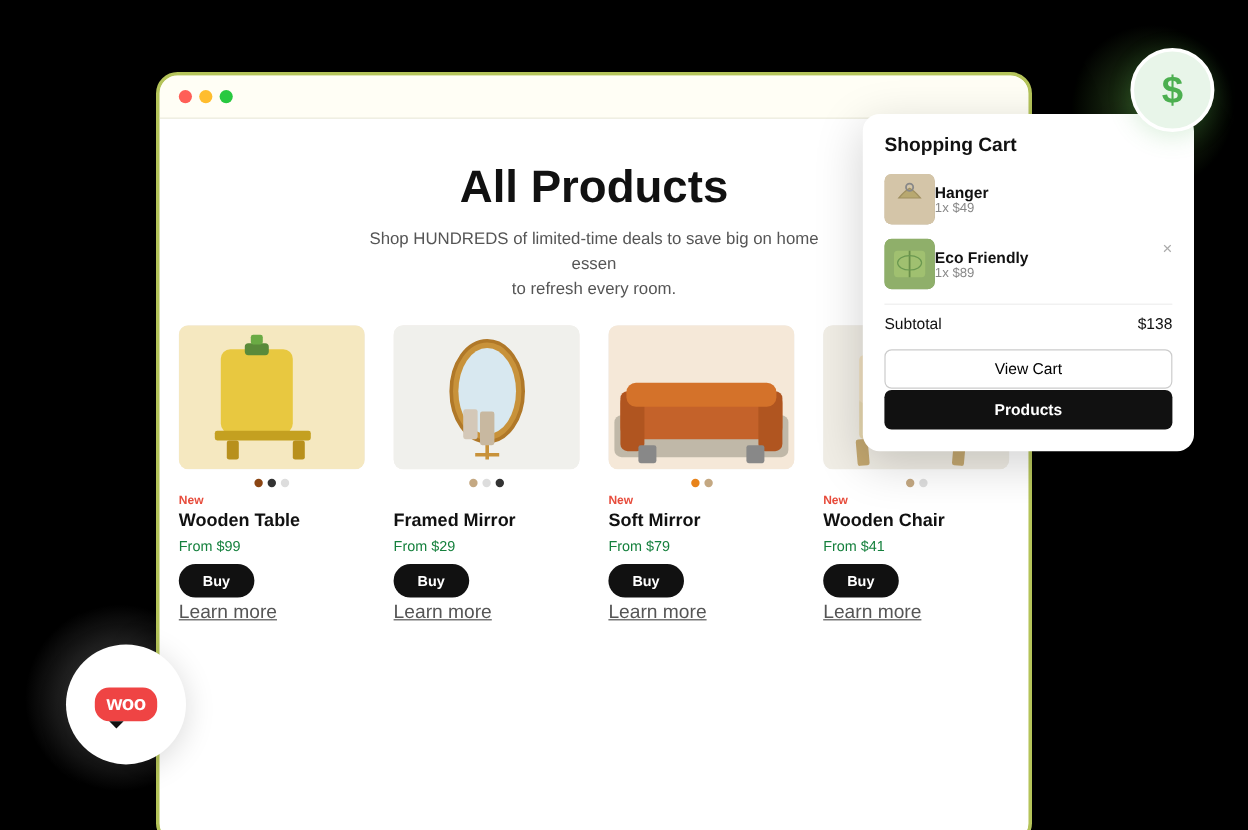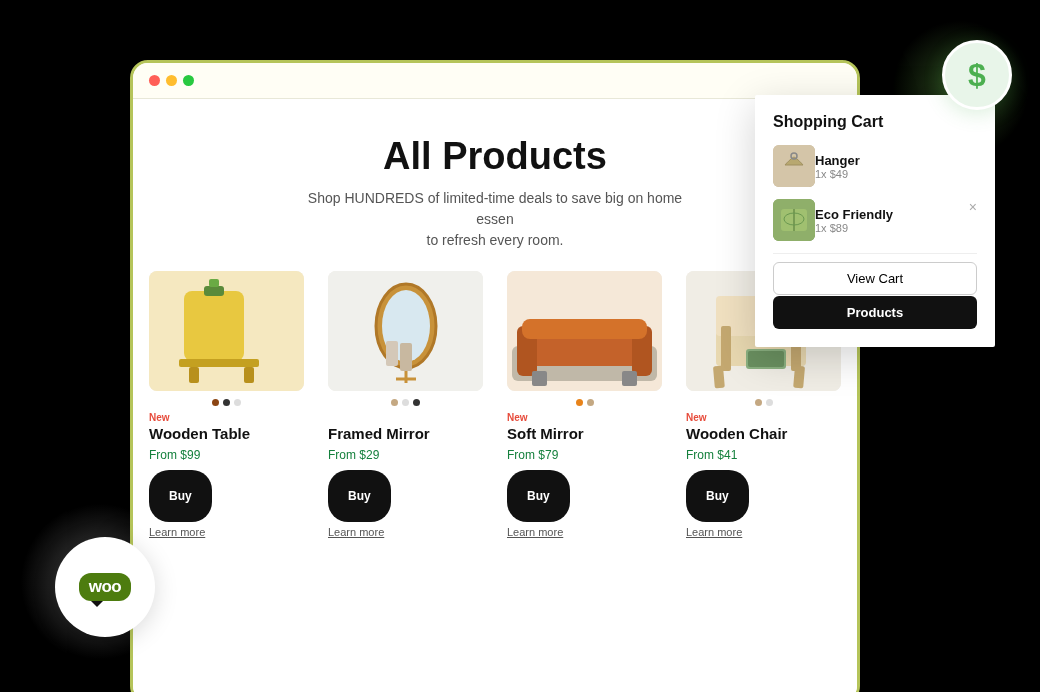--- a/index.html
+++ b/index.html
@@ -137,43 +137,43 @@
       font-size: 12px;
       color: #15803d;
       margin-bottom: 8px;
     }
 
     .btn-buy {
       background: #111;
       color: #fff;
       border: none;
       border-radius: 20px;
-      padding: 19px 20px;
+      padding: 7px 20px;
       font-size: 12px;
       font-weight: 600;
       cursor: pointer;
       margin-bottom: 4px;
       display: block;
     }
 
     .product-learn {
-      font-size: 11px;
+      font-size: 16px;
       color: #555;
       text-decoration: underline;
       cursor: pointer;
     }
 
     
     .shopping-cart-popup {
       position: absolute;
       top: 95px;
       right: 45px;
-      width: 240px;
+      width: 276px;
       background: #fff;
-      border-radius: 2px;
+      border-radius: 14px;
       box-shadow: 0 10px 40px rgba(0,0,0,0.18);
       padding: 18px;
       z-index: 100;
     }
 
     .cart-title {
       font-size: 16px;
       font-weight: 700;
       color: #111;
       margin-bottom: 14px;
@@ -298,21 +298,21 @@
       border-radius: 50%;
       background: #fff;
       display: flex;
       align-items: center;
       justify-content: center;
       box-shadow: 0 4px 25px rgba(0,0,0,0.15);
       z-index: 101;
     }
 
     .woo-logo {
-      background: #4d7c0f;
+      background: #ef4444;
       color: #fff;
       border-radius: 12px;
       padding: 4px 10px;
       font-size: 18px;
       font-weight: 900;
       display: flex;
       align-items: center;
       gap: 0;
       position: relative;
     }
@@ -510,20 +510,24 @@
     </div>
     <div class="cart-item-details">
       <div class="cart-item-name">Eco Friendly</div>
       <div class="cart-item-qty">1x $89</div>
     </div>
     <div class="cart-item-remove">×</div>
   </div>
 
   <hr class="cart-divider">
 
+  <div class="cart-subtotal">
+    <span>Subtotal</span>
+    <span>$138</span>
+  </div>
 
   <button class="btn-view-cart">View Cart</button>
   <button class="btn-checkout">Products</button>
 </div>
 
 <div class="dollar-badge">
   <span style="font-weight:900;">$</span>
 </div>
 
 <div class="woo-badge">

